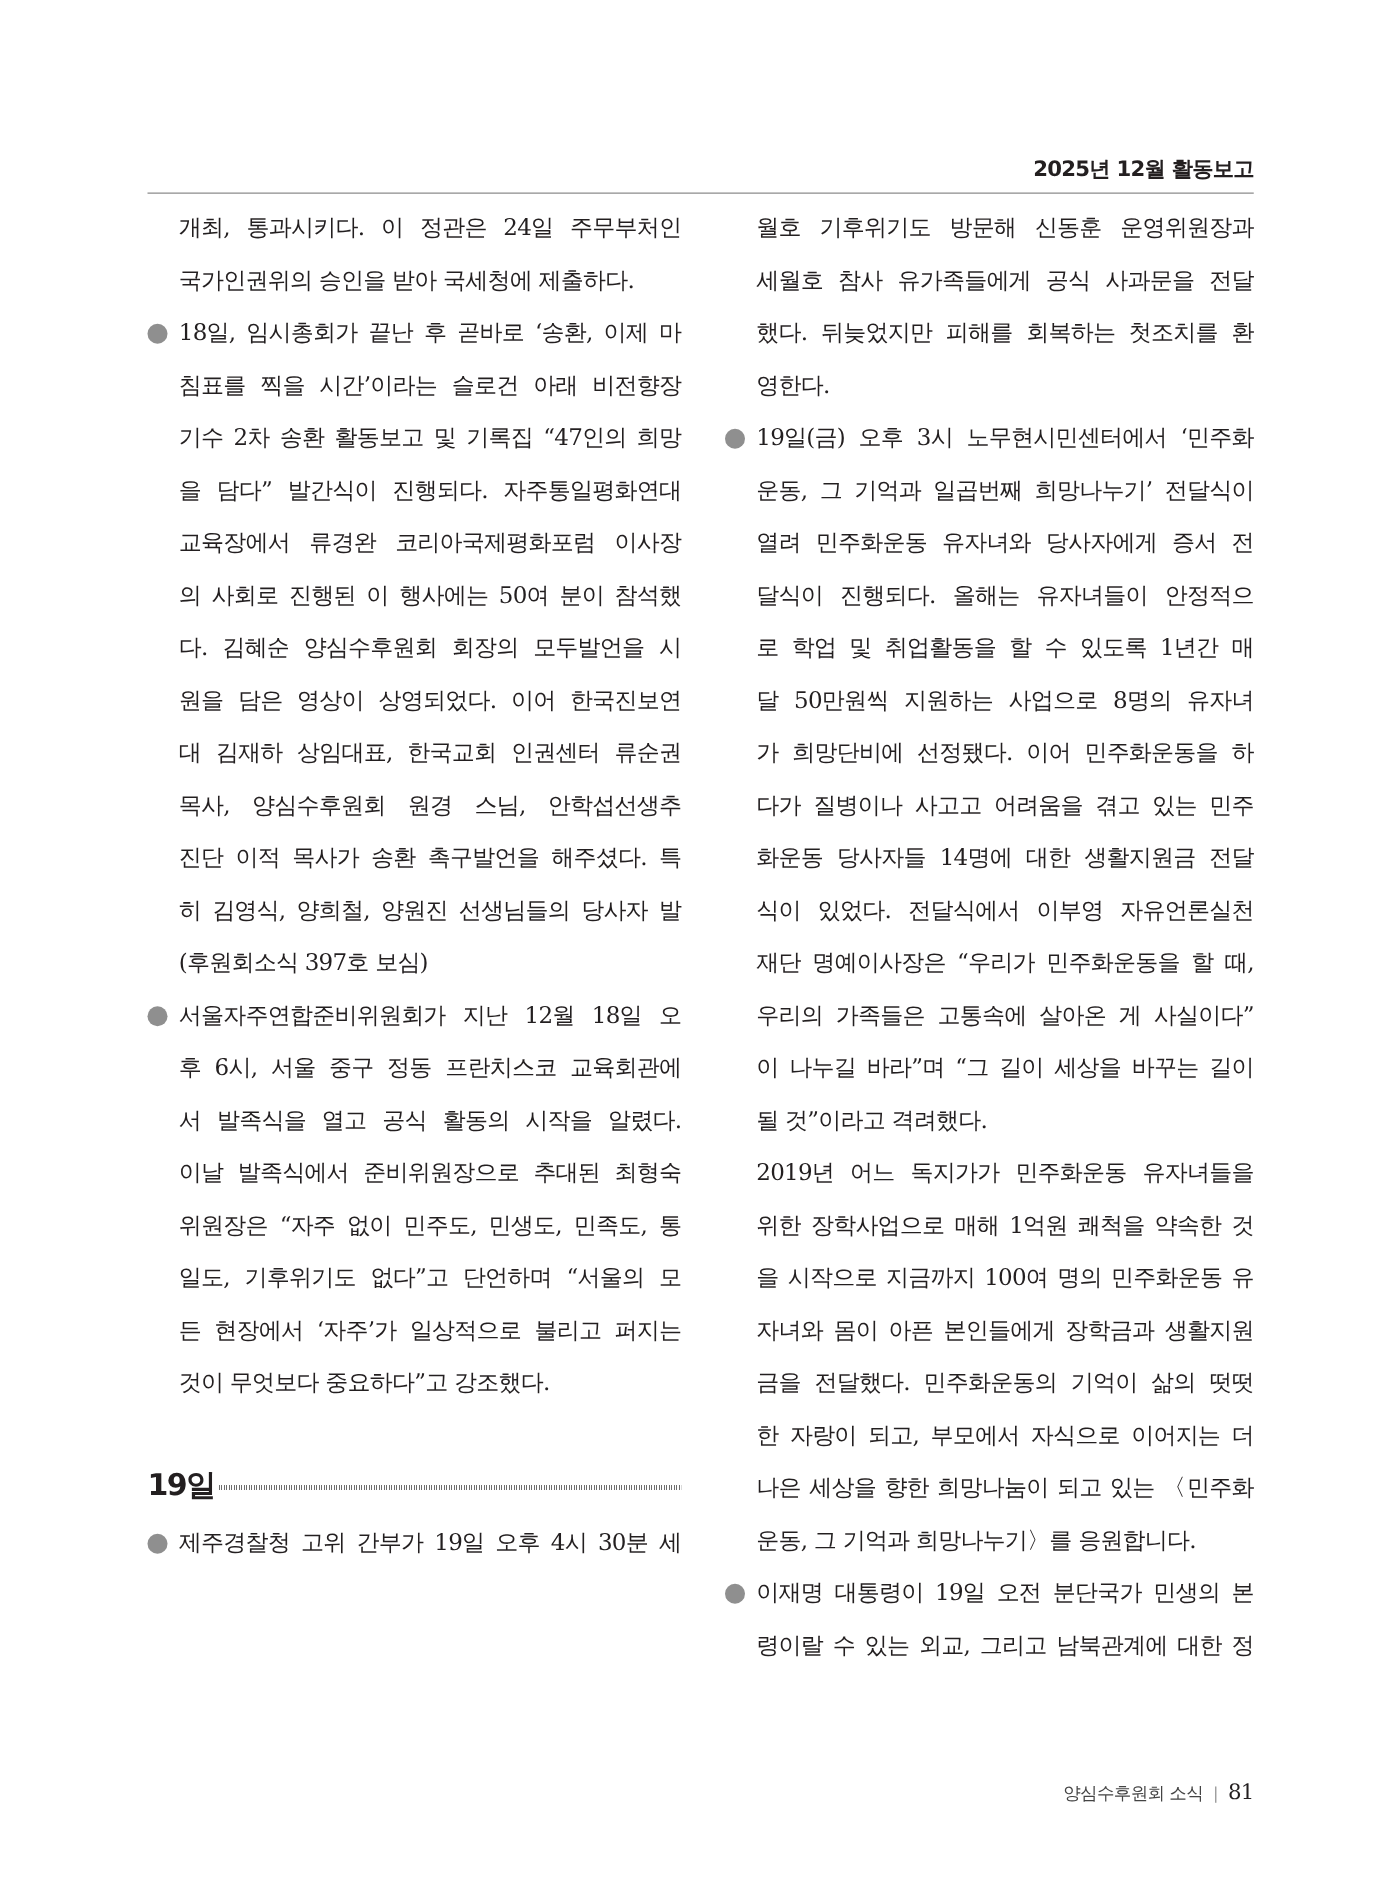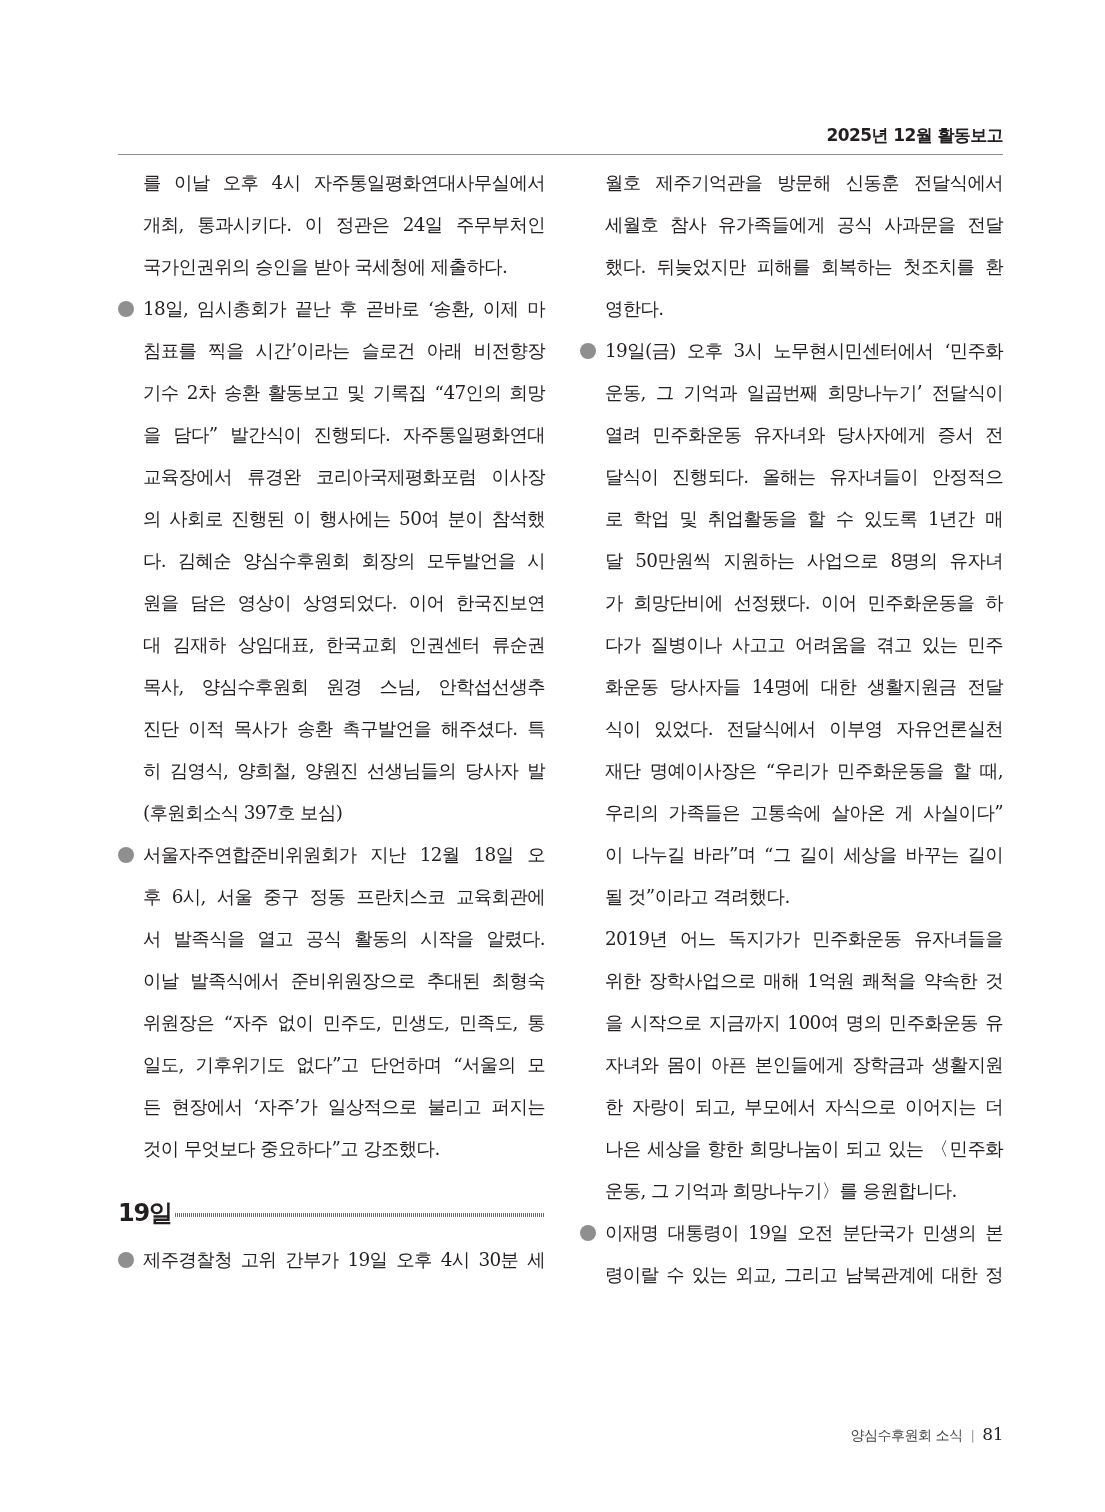--- a/index.html
+++ b/index.html
@@ -11,40 +11,39 @@
                   font-weight: bold; font-size: 17px; letter-spacing: -0.6px; color: #231f20; }
   .col { position: absolute; top: 162px; }
   .col-left { left: 118px; width: 427px; }
   .col-right { left: 580px; width: 423px; }
   .para { position: relative; padding-left: 25px; margin: 0; }
   .line { display: block; height: 42px; line-height: 42px; font-size: 18.4px; white-space: nowrap;
           text-align: justify; text-align-last: justify; letter-spacing: -0.6px; }
   .line.last { text-align-last: left; }
   .bullet { position: absolute; left: 0; top: 13px; width: 16px; height: 16px; border-radius: 50%;
             background: #8f8f8f; }
-  .section-head { position: relative; height: 44px; margin-top: 25px; }
+  .section-head { position: relative; height: 44px; margin-top: 42px; }
   .section-title { position: absolute; left: 0; top: 0; font-family: "DejaVu Sans", "Liberation Sans", sans-serif;
                    font-weight: bold; font-size: 24px; letter-spacing: -1.2px; color: #231f20; line-height: 36px; }
   .section-rule { position: absolute; left: 57px; right: 0; top: 18px; height: 4px;
                   background: repeating-linear-gradient(90deg, #6d6d6d 0 1px, #ffffff 1px 2px); }
   .footer { position: absolute; right: 102px; top: 1424px; font-size: 14px; color: #444; letter-spacing: -0.5px;
             font-family: "DejaVu Sans", "Liberation Sans", sans-serif; margin-left: 46px; }
   .footer .sep { color: #999; margin: 0 8px; font-size: 13px; }
   .footer .page { font-family: "DejaVu Serif", "Liberation Serif", serif; font-size: 17px; color: #231f20; }
 </style>
 </head>
 <body>
 
 <div class="header">
   <span class="header-title">2025년 12월 활동보고</span>
 </div>
 
 <div class="col col-left">
   <div class="para">
-    <span class="line">를 이날 오후 4시 자주통일평화연대사무실에서</span>
     <span class="line">개최, 통과시키다. 이 정관은 24일 주무부처인</span>
     <span class="line last">국가인권위의 승인을 받아 국세청에 제출하다.</span>
   </div>
 
   <div class="para">
     <span class="bullet"></span>
     <span class="line">18일, 임시총회가 끝난 후 곧바로 ‘송환, 이제 마</span>
     <span class="line">침표를 찍을 시간’이라는 슬로건 아래 비전향장</span>
     <span class="line">기수 2차 송환 활동보고 및 기록집 “47인의 희망</span>
     <span class="line">을 담다” 발간식이 진행되다. 자주통일평화연대</span>
@@ -77,21 +76,21 @@
   </div>
 
   <div class="para">
     <span class="bullet"></span>
     <span class="line">제주경찰청 고위 간부가 19일 오후 4시 30분 세</span>
   </div>
 </div>
 
 <div class="col col-right">
   <div class="para">
-    <span class="line">월호 제주기억관을 방문해 신동훈 전달식에서</span>
+    <span class="line">월호 기후위기도 방문해 신동훈 운영위원장과</span>
     <span class="line">세월호 참사 유가족들에게 공식 사과문을 전달</span>
     <span class="line">했다. 뒤늦었지만 피해를 회복하는 첫조치를 환</span>
     <span class="line last">영한다.</span>
   </div>
 
   <div class="para">
     <span class="bullet"></span>
     <span class="line">19일(금) 오후 3시 노무현시민센터에서 ‘민주화</span>
     <span class="line">운동, 그 기억과 일곱번째 희망나누기’ 전달식이</span>
     <span class="line">열려 민주화운동 유자녀와 당사자에게 증서 전</span>
@@ -103,20 +102,21 @@
     <span class="line">화운동 당사자들 14명에 대한 생활지원금 전달</span>
     <span class="line">식이 있었다. 전달식에서 이부영 자유언론실천</span>
     <span class="line">재단 명예이사장은 “우리가 민주화운동을 할 때,</span>
     <span class="line">우리의 가족들은 고통속에 살아온 게 사실이다”</span>
     <span class="line">이 나누길 바라”며 “그 길이 세상을 바꾸는 길이</span>
     <span class="line last">될 것”이라고 격려했다.</span>
     <span class="line">2019년 어느 독지가가 민주화운동 유자녀들을</span>
     <span class="line">위한 장학사업으로 매해 1억원 쾌척을 약속한 것</span>
     <span class="line">을 시작으로 지금까지 100여 명의 민주화운동 유</span>
     <span class="line">자녀와 몸이 아픈 본인들에게 장학금과 생활지원</span>
+    <span class="line">금을 전달했다. 민주화운동의 기억이 삶의 떳떳</span>
     <span class="line">한 자랑이 되고, 부모에서 자식으로 이어지는 더</span>
     <span class="line">나은 세상을 향한 희망나눔이 되고 있는 〈민주화</span>
     <span class="line last">운동, 그 기억과 희망나누기〉를 응원합니다.</span>
   </div>
 
   <div class="para">
     <span class="bullet"></span>
     <span class="line">이재명 대통령이 19일 오전 분단국가 민생의 본</span>
     <span class="line">령이랄 수 있는 외교, 그리고 남북관계에 대한 정</span>
   </div>

